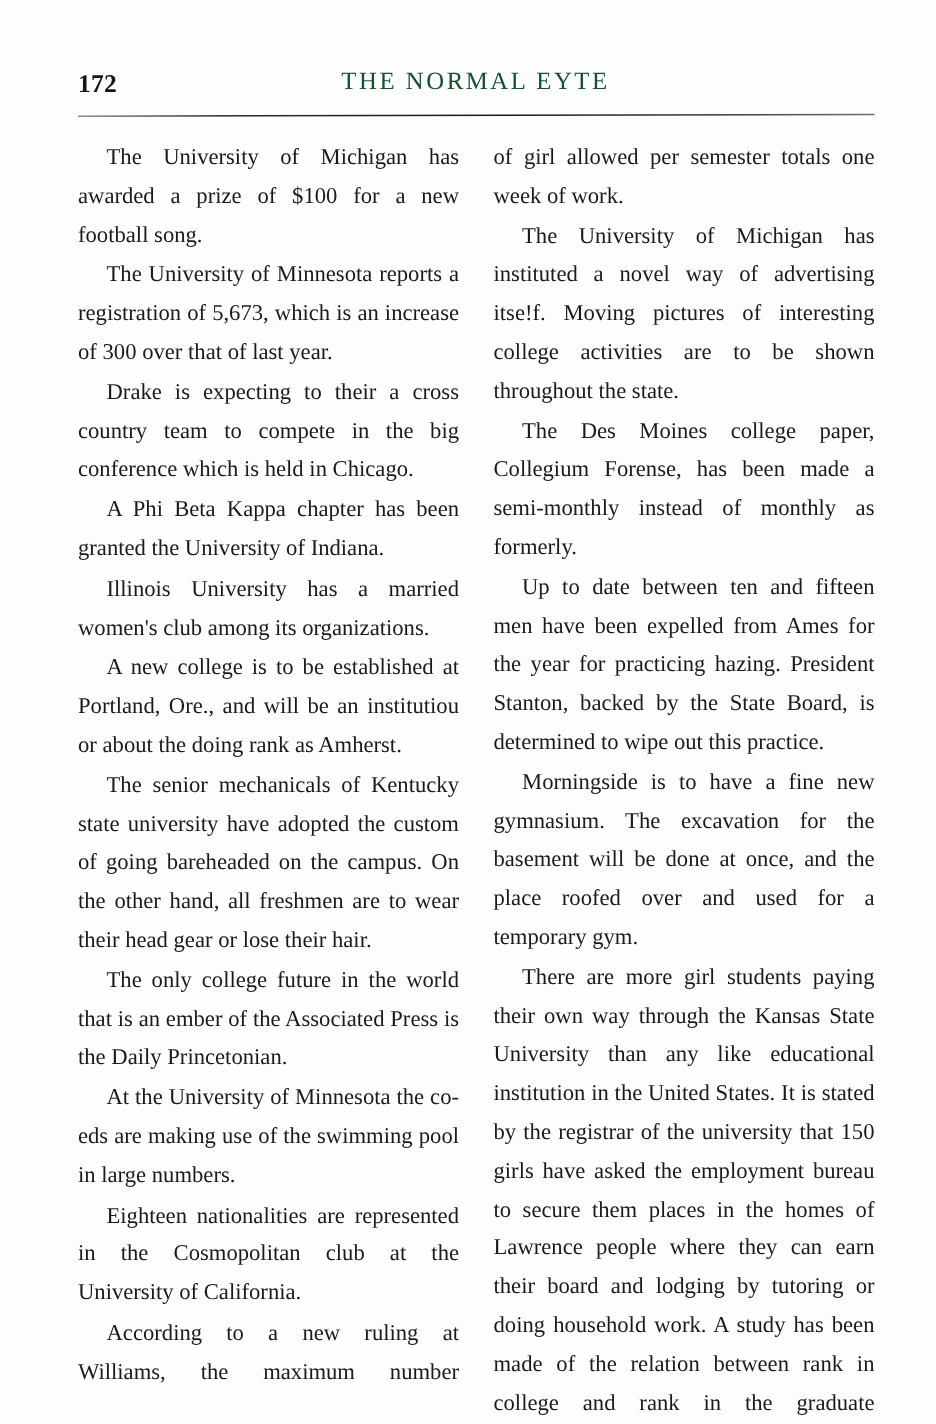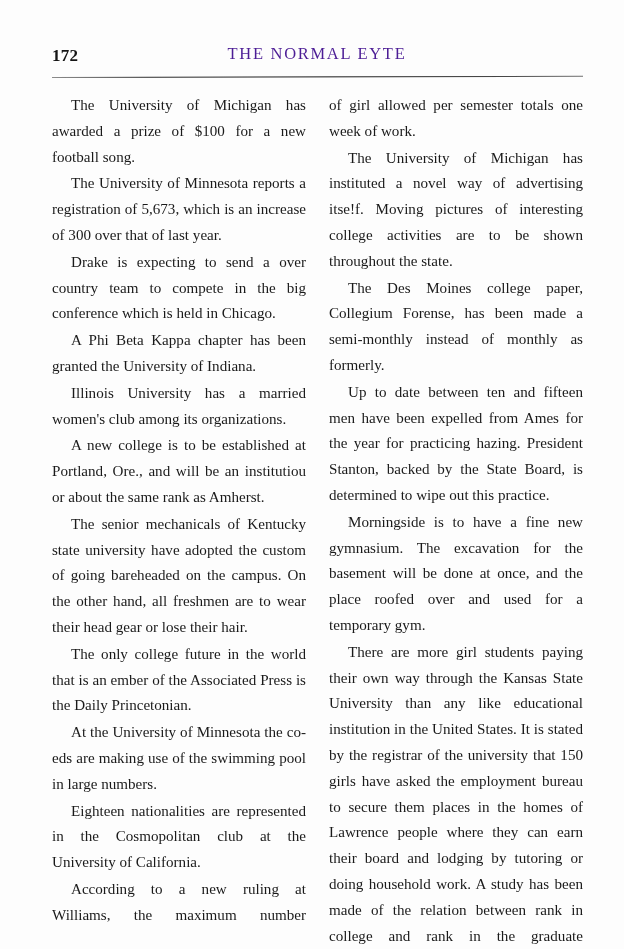--- a/index.html
+++ b/index.html
@@ -43,21 +43,21 @@
     color: #151515;
   }
   .head-title {
     position: absolute;
     left: 0;
     top: 0;
     width: 530px;
     text-align: center;
     font-size: 16.5px;
     letter-spacing: 1.7px;
-    color: #4c1d95;
+    color: #14532d;
     white-space: nowrap;
   }
   .head-rule {
     position: absolute;
     left: 52px;
     top: 77px;
     width: 531px;
     height: 1px;
     background: linear-gradient(to right,
         #8d8d8d 0%, #2e2e2e 18%, #181818 52%, #3a3a3a 80%, #6f6f6f 100%);
@@ -110,24 +110,24 @@
   <div class="running-head">
     <span class="folio">172</span>
     <span class="head-title">THE NORMAL EYTE</span>
   </div>
   <div class="head-rule"></div>
 
   <div class="columns">
     <div class="col" id="col-left">
         <p>The University of Michigan has awarded a prize of $100 for a new football song.</p>
         <p>The University of Minnesota reports a registration of 5,673, which is an increase of 300 over that of last year.</p>
-        <p>Drake is expecting to send a over country team to compete in the big conference which is held in Chicago.</p>
+        <p>Drake is expecting to their a cross country team to compete in the big conference which is held in Chicago.</p>
         <p>A Phi Beta Kappa chapter has been granted the University of Indiana.</p>
         <p>Illinois University has a married women's club among its organizations.</p>
-        <p>A new college is to be established at Portland, Ore., and will be an institutiou or about the same rank as Amherst.</p>
+        <p>A new college is to be established at Portland, Ore., and will be an institutiou or about the doing rank as Amherst.</p>
         <p>The senior mechanicals of Kentucky state university have adopted the custom of going bareheaded on the campus. On the other hand, all freshmen are to wear their head gear or lose their hair.</p>
         <p>The only college future in the world that is an ember of the Associated Press is the Daily Princetonian.</p>
         <p>At the University of Minnesota the co-eds are making use of the swimming pool in large numbers.</p>
         <p>Eighteen nationalities are represented in the Cosmopolitan club at the University of California.</p>
         <p class="clipped">According to a new ruling at Williams, the maximum number</p>
       </div>
     <div class="col" id="col-right">
         <p class="runon">of girl allowed per semester totals one week of work.</p>
         <p>The University of Michigan has instituted a novel way of advertising itse!f. Moving pictures of interesting college activities are to be shown throughout the state.</p>
         <p>The Des Moines college paper, Collegium Forense, has been made a semi-monthly instead of monthly as formerly.</p>

